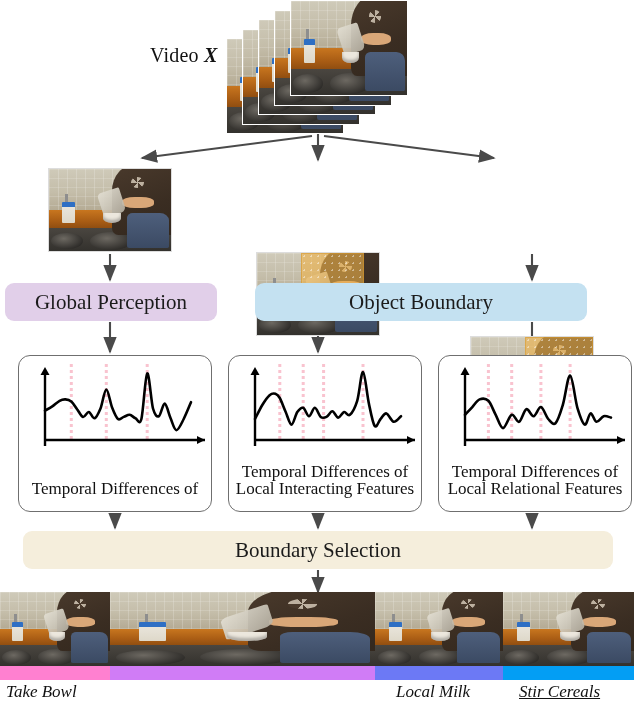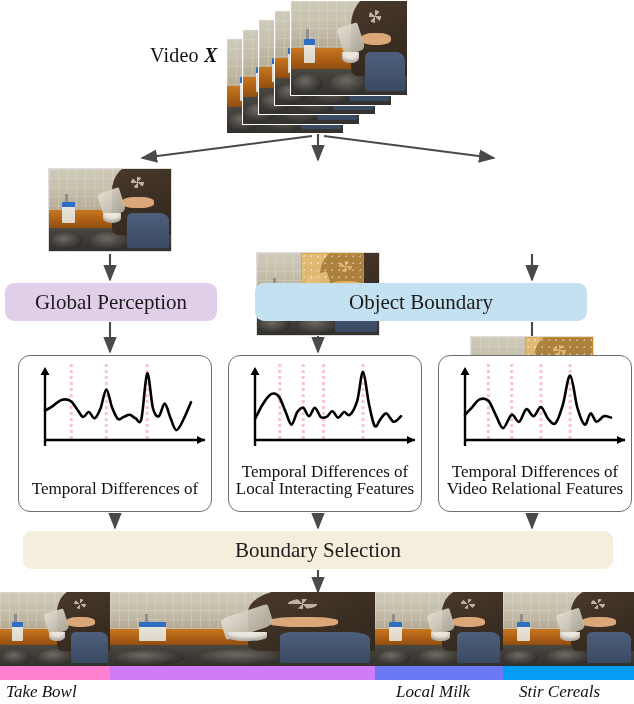--- a/index.html
+++ b/index.html
@@ -322,21 +322,21 @@
       <line x1="101.9" y1="6" x2="101.9" y2="84" stroke="#f9c3cf" stroke-width="3" stroke-dasharray="3 3" stroke-linecap="butt"></line>
       <line x1="131.1" y1="6" x2="131.1" y2="84" stroke="#f9c3cf" stroke-width="3" stroke-dasharray="3 3" stroke-linecap="butt"></line>
       <line x1="26" y1="82" x2="186" y2="82" stroke="#000" stroke-width="2.4"></line>
       <path d="M186,82 l-8,-4 l0,8 z" fill="#000"></path>
       <line x1="26" y1="88" x2="26" y2="14" stroke="#000" stroke-width="2.4"></line>
       <path d="M26,9 l-4.5,8 l9,0 z" fill="#000"></path>
       <path d="M26.0,56.8 C27.2,55.5 30.9,51.7 33.3,49.1 C35.7,46.5 37.9,42.5 40.6,41.4 C43.3,40.4 46.7,40.2 49.4,42.8 C52.0,45.4 54.2,52.3 56.7,56.8 C59.1,61.3 61.3,70.1 64.0,70.1 C66.6,70.1 70.0,57.8 72.7,56.8 C75.4,55.8 77.6,64.7 80.0,63.8 C82.5,62.9 84.9,52.1 87.3,51.2 C89.8,50.3 92.2,58.6 94.6,58.2 C97.1,57.9 99.5,48.6 101.9,49.1 C104.4,49.6 106.8,58.3 109.2,61.0 C111.7,63.7 114.1,67.5 116.5,65.2 C119.0,62.9 121.4,54.9 123.8,47.0 C126.3,39.1 128.7,17.1 131.1,17.6 C133.6,18.1 136.0,41.6 138.4,49.8 C140.9,58.0 143.5,65.7 145.7,66.6 C147.9,67.5 149.6,55.9 151.6,55.4 C153.5,54.9 155.2,63.3 157.4,63.8 C159.6,64.3 162.3,58.9 164.7,58.2 C167.1,57.5 170.8,59.4 172.0,59.6" fill="none" stroke="#000" stroke-width="2.6" stroke-linejoin="round" stroke-linecap="round"></path>
     </svg>
   <div class="cap">
     <div>Temporal Differences of</div>
-    <div>Video Relational Features</div>
+    <div>Local Relational Features</div>
   </div>
 </div>
 
 <div class="module" id="boundary-selection">
   <span>Boundary Selection</span>
 </div>
 
 <div class="stage" id="filmstrip">
     <div class="seg photo" style="width: 17.4%; background: rgb(107, 90, 69);">
       <div class="wall"></div>
@@ -409,14 +409,14 @@
   </div>
 <div class="stage" id="colorbar">
     <div style="width: 17.4%; background: rgb(255, 128, 208);"></div>
     <div style="width: 41.8%; background: rgb(208, 124, 246);"></div>
     <div style="width: 20.1%; background: rgb(108, 121, 245);"></div>
     <div style="width: 20.7%; background: rgb(3, 158, 244);"></div>
   </div>
 <div class="stage" id="seg-labels">
     <span style="left: 6px;">Take Bowl</span>
     <span style="left: 396px;">Local Milk</span>
-    <span style="left: 519px;">Stir Cereals</span>
+    <span style="left: 519px; text-decoration: underline;">Stir Cereals</span>
   </div>
 
 </body></html>

